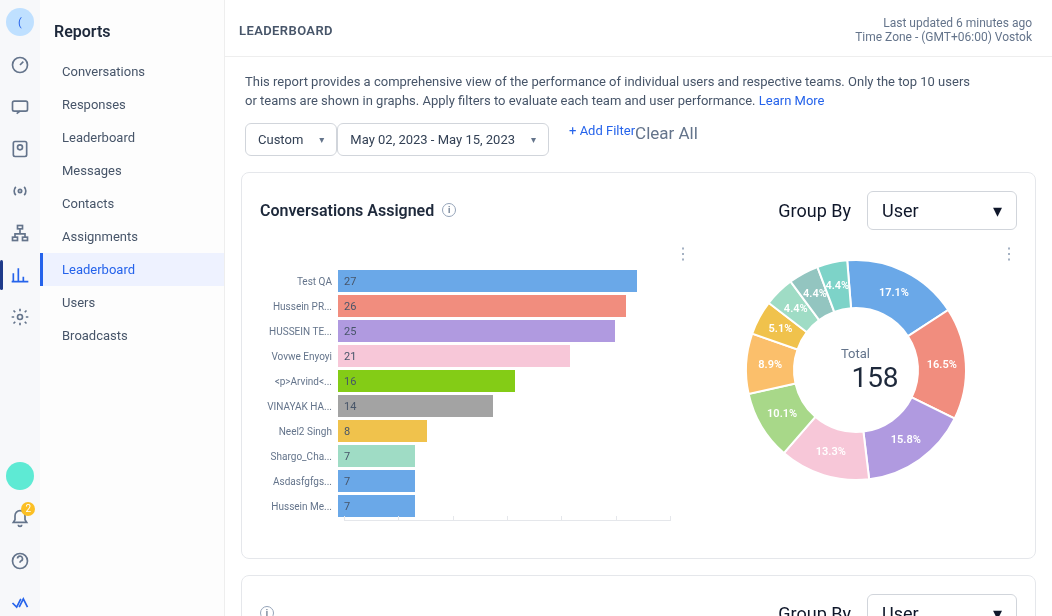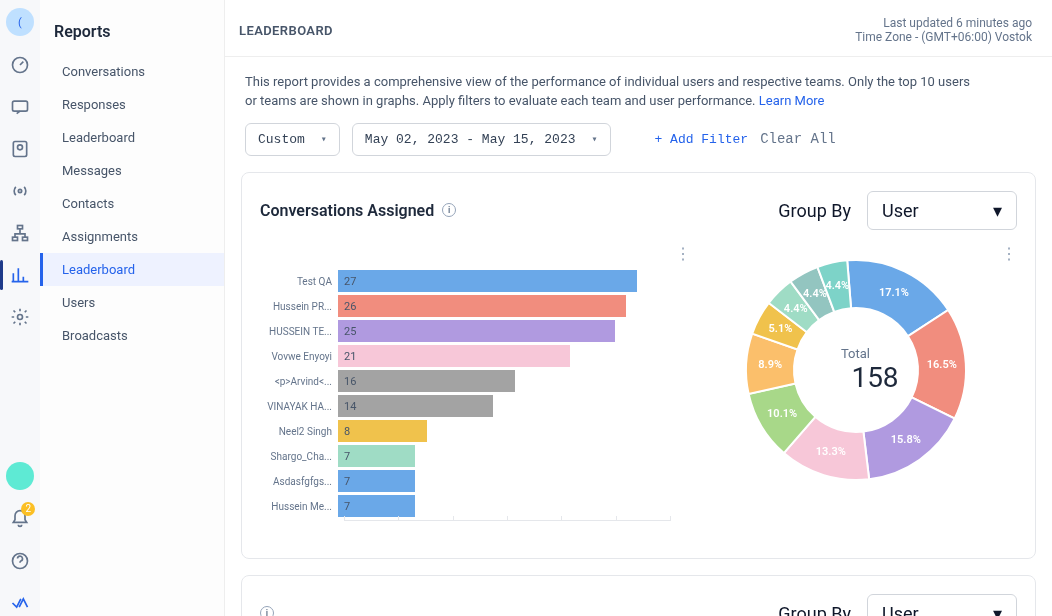--- a/index.html
+++ b/index.html
@@ -16,25 +16,25 @@
 .sidebar { width: 185px; background: #fdfdfd; border-right: 1px solid #eee; padding-top: 22px; }
 .sidebar-title { font-size: 16px; font-weight: 600; padding: 0 14px 14px 14px; color: #1e293b; }
 .sidebar-item { font-size: 13px; padding: 9px 22px; color: #475569; cursor: pointer; }
 .sidebar-item.active { color: #2563eb; background: #eef2ff; border-left: 3px solid #2563eb; padding-left: 19px; }
 .main { flex: 1; display: flex; flex-direction: column; overflow-y: auto; }
 .topbar { display: flex; justify-content: space-between; align-items: center; padding: 16px 20px 12px 14px; border-bottom: 1px solid #eee; }
 .topbar .title { font-size: 13px; font-weight: 600; color: #475569; letter-spacing: .4px; }
 .topbar .meta { text-align: right; font-size: 12px; color: #64748b; }
 .description { padding: 16px 20px 12px 20px; font-size: 13px; color: #475569; max-width: 780px; line-height: 1.45; }
 .description .learn { color: #2563eb; cursor: pointer; }
-.filters { display: flex; gap: 12px; align-items: center; padding: 0 20px 16px 20px; font-family: Liberation Mono, monospace; }
+.filters { display: flex; align-items: flex-start; padding: 0 20px 16px 20px; }
 .select-box { border: 1px solid #d1d5db; border-radius: 6px; padding: 8px 12px; display: flex; align-items: center; gap: 16px; font-size: 13px; background: #fff; cursor: pointer; }
 .select-box .chev { font-size: 10px; color: #64748b; }
 .add-filter { color: #2563eb; font-size: 13px; cursor: pointer; }
-.clear-all { color: #64748b; font-size: 14px; cursor: pointer; }
+.clear-all { color: #64748b; font-size: 17px; cursor: pointer; }
 .card { margin: 0 16px 16px 16px; border: 1px solid #e5e7eb; border-radius: 8px; padding: 18px; }
 .card-head { display: flex; justify-content: space-between; align-items: center; margin-bottom: 10px; }
 .card-title { font-size: 16px; font-weight: 600; color: #1e293b; display: flex; align-items: center; gap: 8px; }
 .info-icon { width:14px; height:14px; border:1px solid #94a3b8; border-radius:50%; font-size:9px; display:inline-flex; align-items:center; justify-content:center; color:#64748b; }
 .groupby { display: flex; align-items: center; gap: 16px; font-size: 18px; color: #0f172a; }
 .user-dd { border: 1px solid #d1d5db; border-radius: 6px; padding: 8px 14px; width: 150px; display: flex; justify-content: space-between; align-items: center; cursor: pointer; }
 .charts { display: flex; gap: 24px; align-items: flex-start; position: relative; }
 .kebab { position: absolute; top: 10px; color: #94a3b8; cursor: pointer; }
 .bar-chart { width: 410px; position: relative; padding-top: 30px; }
 .kebab.bar-k { right: auto; left: 415px; top: 4px; }
@@ -197,21 +197,21 @@
           </div>
           <div class="bar-row">
             <div class="bar-label">Vovwe Enyoyi</div>
             <div class="bar-track">
               <div class="bar-fill" style="width: 70%; background: rgb(247, 199, 216);">21</div>
             </div>
           </div>
           <div class="bar-row">
             <div class="bar-label">&lt;p&gt;Arvind&lt;...</div>
             <div class="bar-track">
-              <div class="bar-fill" style="width: 53.3333%; background: #a3a3a3;">16</div>
+              <div class="bar-fill" style="width: 53.3333%; background: #84cc16;">16</div>
             </div>
           </div>
           <div class="bar-row">
             <div class="bar-label">VINAYAK HA...</div>
             <div class="bar-track">
               <div class="bar-fill" style="width: 46.6667%; background: #a3a3a3;">14</div>
             </div>
           </div>
           <div class="bar-row">
             <div class="bar-label">Neel2 Singh</div>

